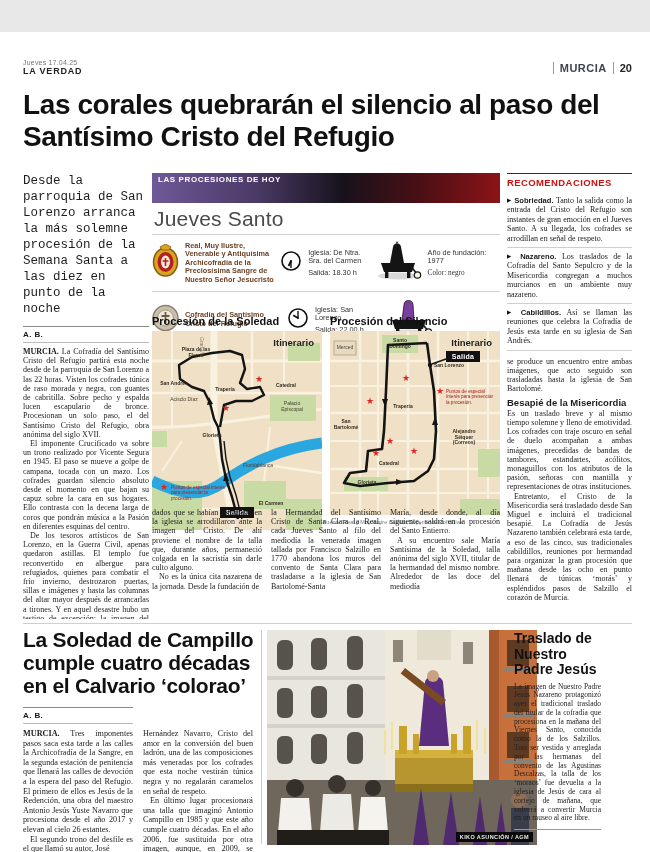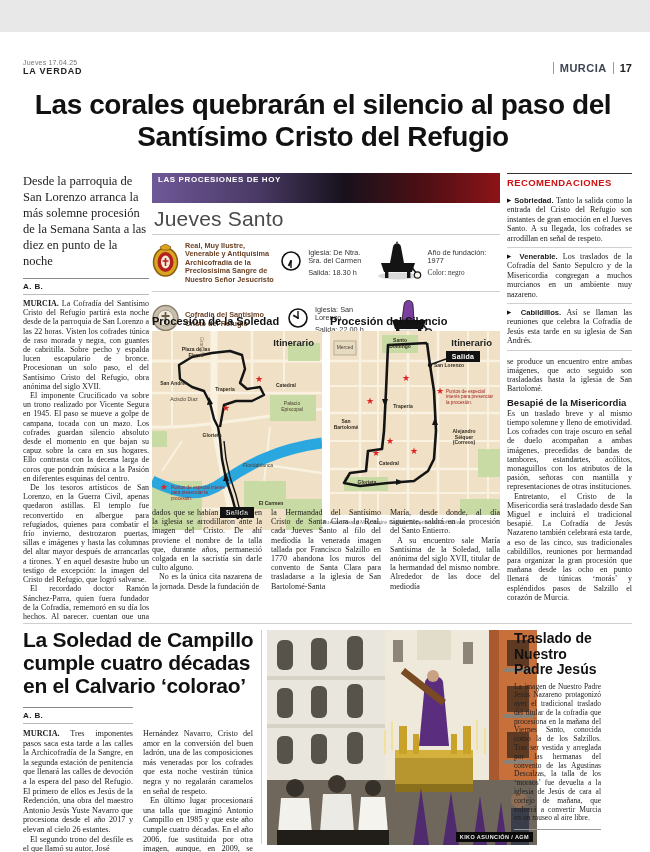--- a/index.html
+++ b/index.html
@@ -8,23 +8,23 @@
   .abs{position:absolute;}
   .serif{font-family:"Liberation Serif",serif;}
   
   .date{font-size:7px;color:#777;letter-spacing:.2px;}
   .masthead{font-size:9px;font-weight:bold;letter-spacing:.8px;color:#222;}
   .section-box{display:flex;align-items:center;gap:6px;}
   .vbar{width:1px;height:12px;background:#999;}
   .section-name{font-size:11px;font-weight:bold;color:#3d4452;letter-spacing:.5px;}
   .page-num{font-size:11px;font-weight:bold;color:#222;}
   
-  .h1{font-size:28px;line-height:32px;font-weight:bold;letter-spacing:-.4px;color:#111;text-align:center;}
+  .h1{font-size:28px;line-height:32px;font-weight:bold;letter-spacing:-.4px;color:#111;}
   .h2{font-size:21px;line-height:23px;font-weight:bold;letter-spacing:-.3px;color:#111;}
-  .standfirst{font-size:12.5px;line-height:16px;color:#1d1d1d;font-family:Liberation Serif, serif;}
+  .standfirst{font-size:12.5px;line-height:16px;color:#1d1d1d;font-family:Liberation Mono, monospace;}
   .byline{border-top:1px solid #888;border-bottom:1px solid #bbb;padding:3px 0;font-size:8px;font-weight:bold;letter-spacing:.4px;}
   .body-txt{font-size:8px;line-height:9.2px;text-align:justify;color:#1c1c1c;}
   .body-txt p{margin:0;}
   .body-txt p.ind{text-indent:7px;}
   .lead-in{font-weight:bold;}
   .subhead{font-size:9.5px;font-weight:bold;font-family:"Liberation Sans",sans-serif;margin:4px 0 2px 0;}
   
   .kicker-bar{height:30px;background:linear-gradient(90deg,#6f5898 0%,#4a3a66 30%,#17121c 55%,#4d0f14 78%,#8c1418 100%);
               color:#fff;font-size:8px;font-weight:bold;letter-spacing:.6px;line-height:13px;padding-left:6px;}
   .info-title{font-size:21px;color:#4a4a4a;letter-spacing:.2px;margin:4px 0 3px 2px;}
@@ -62,21 +62,21 @@
 <div id="page">
 
   <div class="abs" style="left:23px;top:27px;">
     <div class="date">Jueves 17.04.25</div>
     <div class="masthead">LA VERDAD</div>
   </div>
   <div class="abs section-box" style="right:18px;top:30px;">
     <div class="vbar"></div>
     <div class="section-name">MURCIA</div>
     <div class="vbar"></div>
-    <div class="page-num">17</div>
+    <div class="page-num">20</div>
   </div>
 
   <div class="abs h1" style="left:23px;top:57px;width:600px;">Las corales quebrarán el silencio al paso del Santísimo Cristo del Refugio</div>
 
   <div class="abs" style="left:23px;top:141px;width:126px;height:446px;overflow:hidden;">
     <div class="standfirst">Desde la parroquia de San Lorenzo arranca la más solemne procesión de la Semana Santa a las diez en punto de la noche</div>
     <div class="byline" style="margin-top:9px;">A. B.</div>
     <div class="body-txt serif" style="margin-top:4px;">
       <p><span class="lead-in">MURCIA.</span> <span>La Cofradía del Santísimo Cristo del Refugio partirá esta noche desde de la parroquia de San Lorenzo a las 22 horas. Visten los cofrades túnica de raso morada y negra, con guantes de cabritilla. Sobre pecho y espalda lucen escapulario de bronce. Procesionan un solo paso, el del Santísimo Cristo del Refugio, obra anónima del siglo XVII.</span></p>
       <p class="ind">El imponente Crucificado va sobre un trono realizado por Vicente Segura en 1945. El paso se mueve a golpe de campana, tocada con un mazo. Los cofrades guardan silencio absoluto desde el momento en que bajan su capuz sobre la cara en sus hogares. Ello contrasta con la decena larga de coros que pondrán música a la Pasión en diferentes esquinas del centro.</p>
@@ -289,21 +289,21 @@
     <div class="rule-dark"></div>
     <div class="rec-title">RECOMENDACIONES</div>
     <div class="rec-item">
       <span class="bullet">▶</span>
       <b>Sobriedad.</b>
       <span>Tanto la salida como la entrada del Cristo del Refugio son instantes de gran emoción en el Jueves Santo. A su llegada, los cofrades se arrodillan en señal de respeto.</span>
     </div>
     <div class="hairline"></div>
     <div class="rec-item">
       <span class="bullet">▶</span>
-      <b>Venerable.</b>
+      <b>Nazareno.</b>
       <span>Los traslados de la Cofradía del Santo Sepulcro y de la Misericordia congregan a muchos murcianos en un ambiente muy nazareno.</span>
     </div>
     <div class="hairline"></div>
     <div class="rec-item">
       <span class="bullet">▶</span>
       <b>Cabildillos.</b>
       <span>Así se llaman las reuniones que celebra la Cofradía de Jesús esta tarde en su iglesia de San Andrés.</span>
     </div>
     <div class="hairline"></div>
     <div class="body-txt serif" style="margin-top:6px;">

